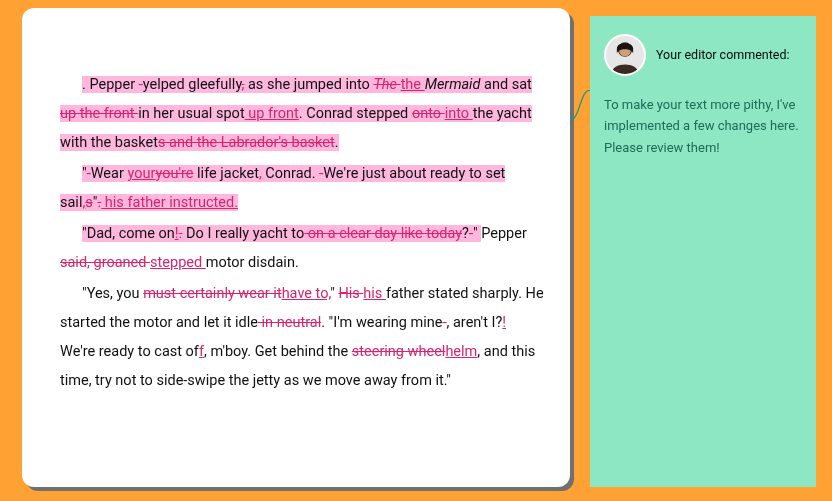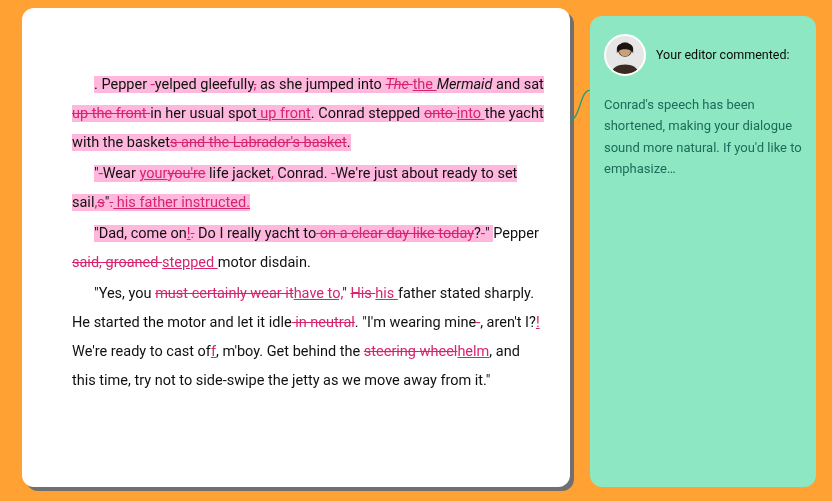--- a/index.html
+++ b/index.html
@@ -11,21 +11,21 @@
     display: flex;
     align-items: flex-end;
     padding: 0 16px 14px 22px;
   }
   .editor-pane {
     width: 548px;
     height: 479px;
     background: #fff;
     border-radius: 12px;
     box-shadow: 4px 4px 0 0 #707070;
-    padding: 62px 26px 30px 50px;
+    padding: 62px 26px 30px 38px;
     color: #111;
     font-size: 14.5px;
     line-height: 2.0;
     position: relative;
   }
   .editor-pane p { margin-bottom: 2px; text-indent: 22px; }
 
   .del { text-decoration: line-through; text-decoration-color: #d6246f; color: #d6246f; }
   .ins { text-decoration: underline; text-decoration-color: #d6246f; color: #d6246f; }
   .hl { background: #ffb7de; }
@@ -35,21 +35,21 @@
   .comment-pane {
     margin-left: 20px;
     width: 226px;
     height: 471px;
     background: #8ce7c2;
     padding: 18px 14px 10px 14px;
     color: #1e6b5a;
     font-size: 13px;
     line-height: 1.65;
     position: relative;
-    border-radius: 12px;
+    border-radius: 0;
   }
   .comment-head {
     display: flex;
     align-items: center;
     margin-bottom: 18px;
   }
   .avatar-wrap {
     width: 42px; height:42px; border-radius:50%;
     background:#fff; overflow:hidden; flex:0 0 42px;
     border: 2px solid #fff;
@@ -110,15 +110,15 @@
         <rect width="42" height="42" fill="#e6e6e6"></rect>
         <circle cx="21" cy="15" r="8" fill="#3a2a22"></circle>
         <path d="M6 42 C6 28, 36 28, 36 42 Z" fill="#3a2a22"></path>
         <circle cx="21" cy="16" r="6.5" fill="#caa07a"></circle>
         <path d="M12 14 C12 6, 30 6, 30 14 L30 20 C30 13, 12 13, 12 20 Z" fill="#1a1311"></path>
       </svg>
     </div>
     <div class="comment-head-label">Your editor commented:</div>
   </div>
   <div class="comment-body">
-    <p>Conrad's speech has been shortened, making your dialogue sound more natural. If you'd like to emphasize…</p>
+    <p>To make your text more pithy, I've implemented a few changes here. Please review them!</p>
   </div>
 </div>
 
 </body></html>

